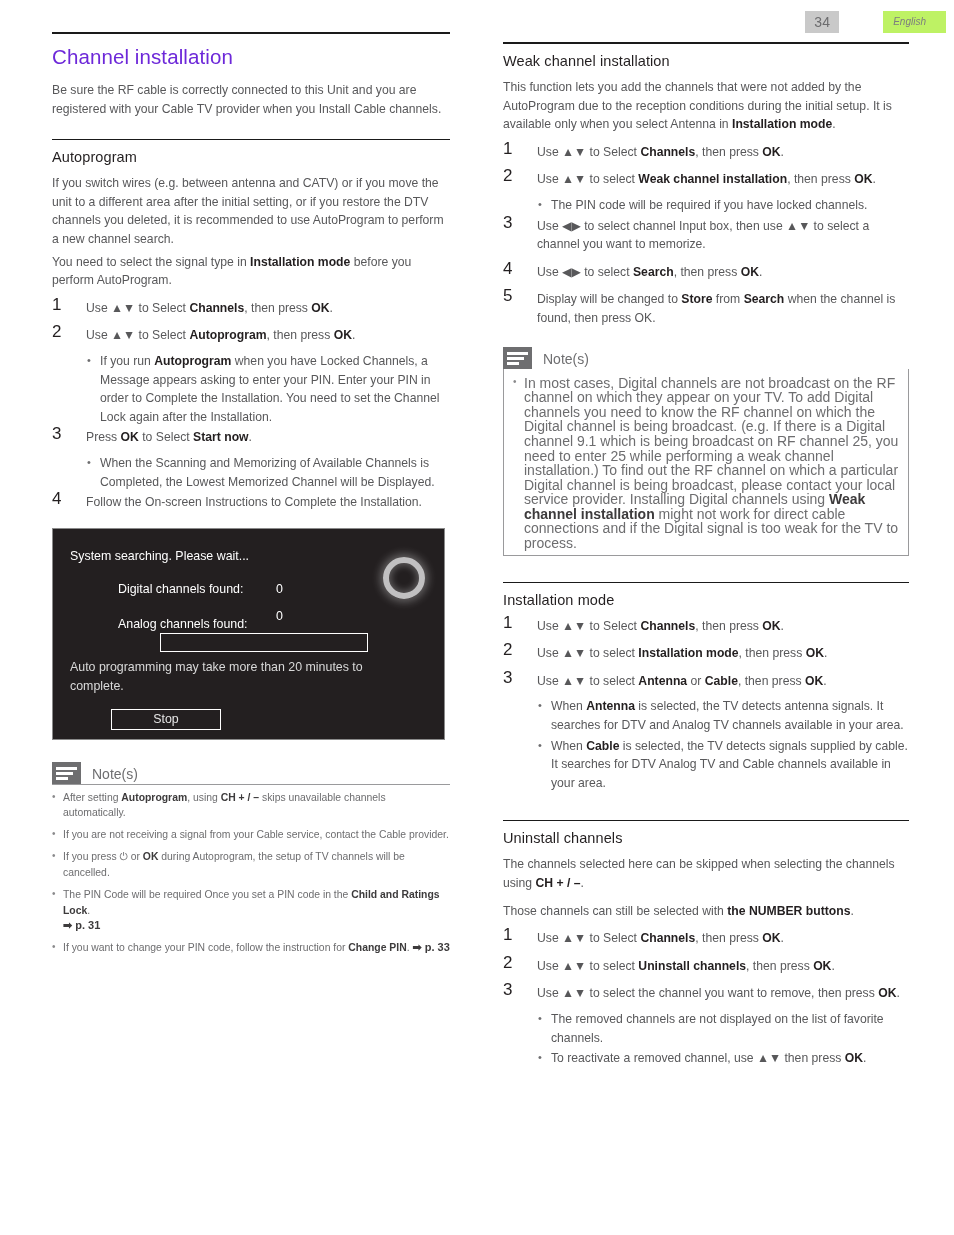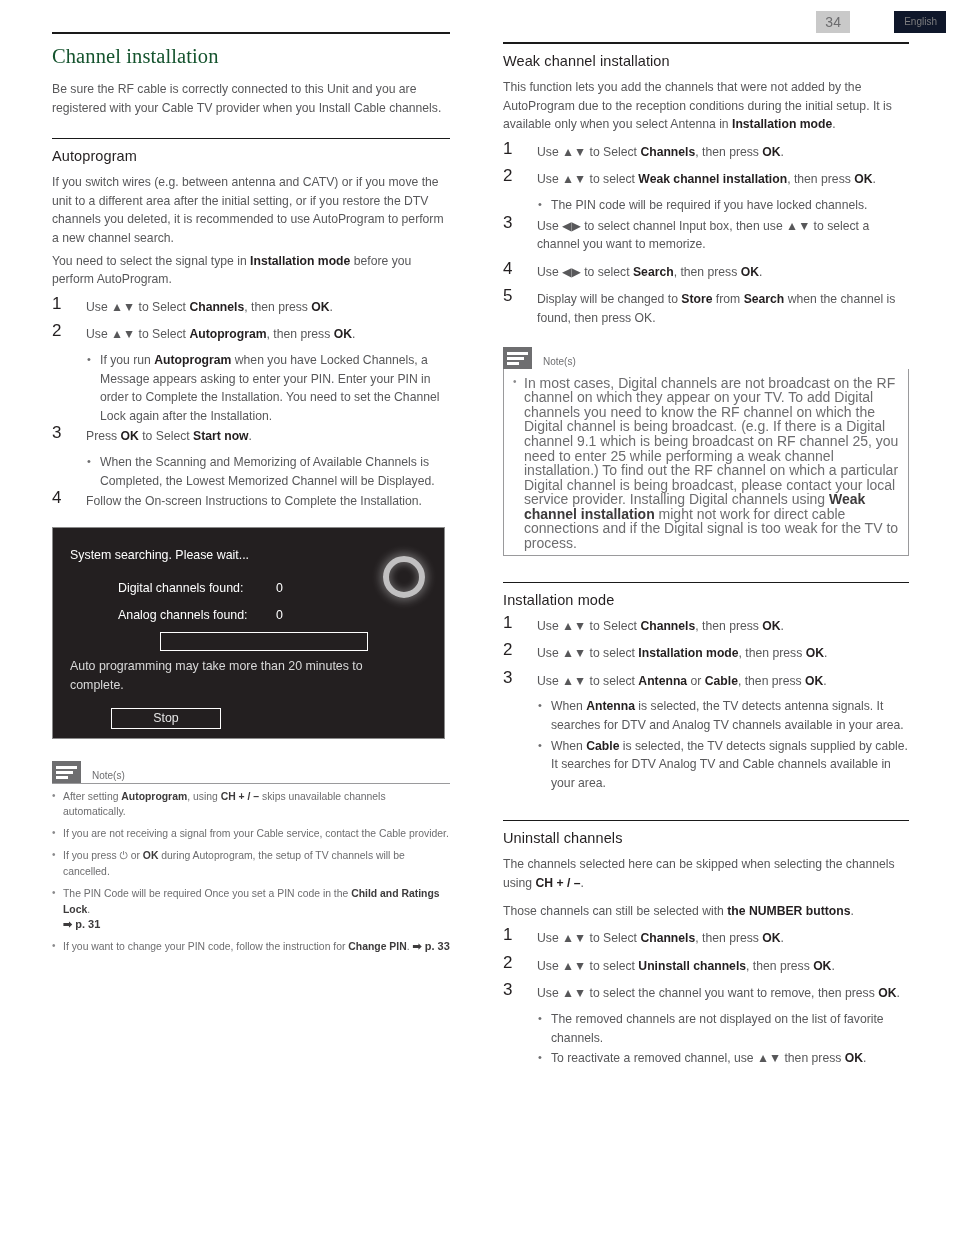--- a/index.html
+++ b/index.html
@@ -28,47 +28,47 @@
   }
   .page-badge .pg-num {
     background: #c9c9c9;
     color: #6c6c6e;
     font-size: 14px;
     line-height: 22px;
     padding: 0 9px;
     letter-spacing: .2px;
   }
   .page-badge .pg-lang {
-    background: #0f172a;
+    background: #bef264;
     color: #7d7d7f;
     font-size: 10px;
     line-height: 22px;
-    padding: 0 9px 0 10px;
+    padding: 0 20px 0 10px;
+    font-style: italic;
   }
 
   
   .col {
     position: absolute;
     top: 0;
     width: 400px;
   }
   .col-left  { left: 52px;  width: 398px; }
   .col-right { left: 503px; width: 406px; }
 
   
   .rule-thick { border-top: 2.4px solid #1a1a1a; }
   .rule-thin  { border-top: 1.6px solid #1a1a1a; }
 
   h1.title {
     font-size: 20.5px;
     font-weight: normal;
-    color: #14532d;
+    color: #6d28d9;
     margin: 11px 0 12px 0;
     letter-spacing: .1px;
-    font-family: Liberation Serif, serif;
   }
   h2.subtitle {
     font-size: 14.5px;
     font-weight: normal;
     color: #231f20;
     margin: 9px 0 9px 0;
     letter-spacing: .1px;
   }
 
   p.body {
@@ -139,21 +139,21 @@
     color: #ffffff;
   }
   .tv-dialog .dlg-title {
     position: absolute;
     left: 17px; top: 20px;
     font-size: 12.4px;
     color: #ffffff;
   }
   .tv-row { position: absolute; font-size: 12.4px; color:#ffffff;margin-left:48px; }
   .tv-row.r1 { left: 17px; top: 53px; }
-  .tv-row.r2 { left: 17px; top: 80px; }
+  .tv-row.r2 { left: 17px; top: 88px; }
   .tv-val { position: absolute; font-size: 12.4px; color:#ffffff; }
   .tv-val.v1 { left: 223px; top: 53px; }
   .tv-val.v2 { left: 223px; top: 80px; }
   .tv-progress {
     position: absolute;
     left: 107px; top: 104px;
     width: 208px; height: 19px;
     border: 1.6px solid #ffffff;
     background: #231f20;
     box-sizing: border-box;
@@ -211,21 +211,21 @@
     position: absolute;
     display: block;
     background: #ffffff;
     height: 3px;
     left: 4px;
   }
   .notes-icon i.l1 { top: 5px;  width: 21px; }
   .notes-icon i.l2 { top: 10px; width: 17px; }
   .notes-icon i.l3 { top: 15px; width: 12px; }
   .notes-label {
-    font-size: 10px;
+    font-size: 14px;
     color: #6e6e70;
     padding: 0 0 2px 11px;
   }
   .notes-rule {
     border-top: 1px solid #9a9a9c;
     margin-top: 0px;
   }
   ul.note-list {
     list-style: none;
     margin: 5px 0 0 0;

